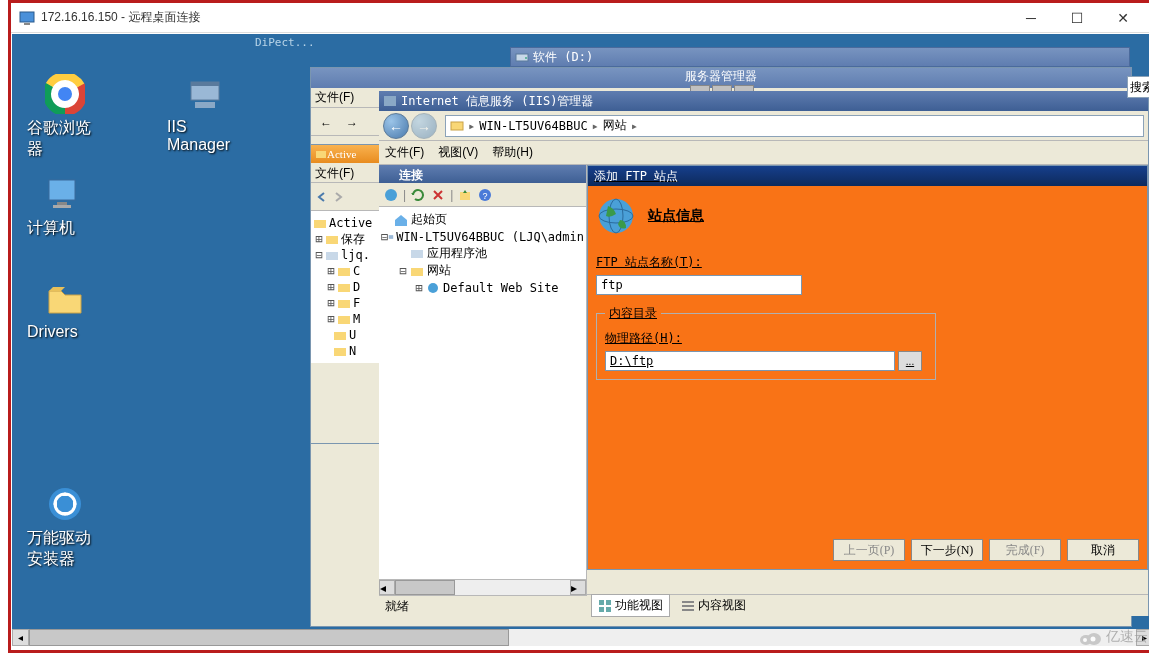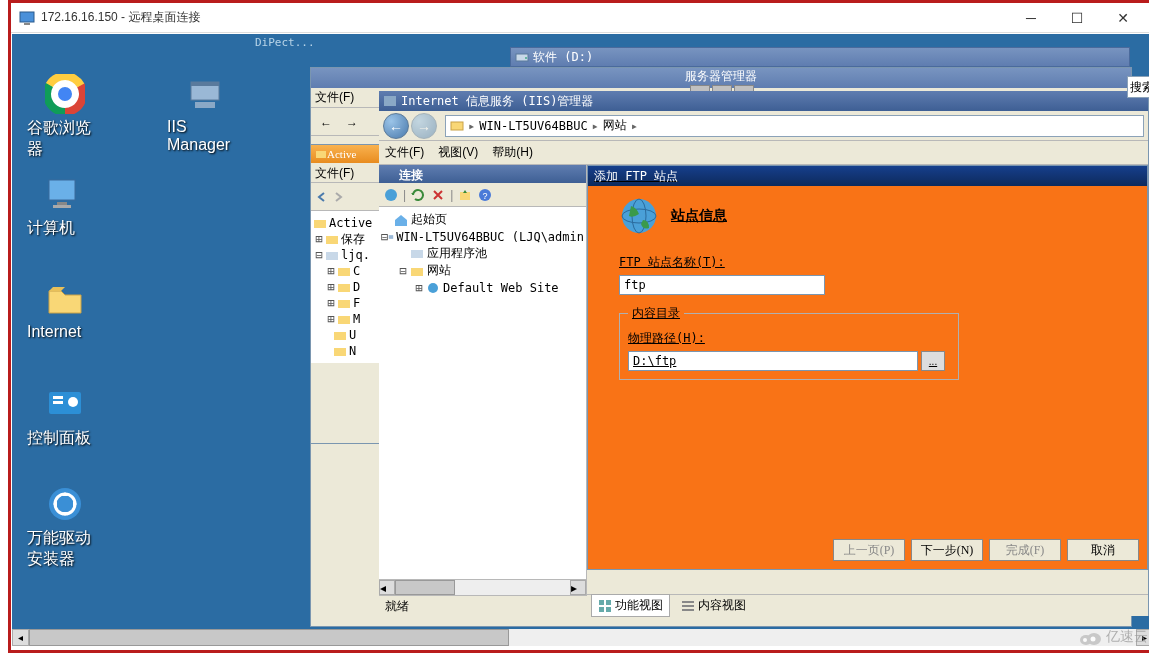--- a/index.html
+++ b/index.html
@@ -73,21 +73,21 @@
 .iis-conn .hscroll { height: 16px; background: #ece9d8; border-top: 1px solid #b8b8b8; display: flex; }
 .iis-conn .hscroll .sbtn { width: 16px; background: #ddd; border: 1px solid #aaa; }
 .iis-conn .hscroll .strack { flex: 1; background: #eee; position: relative; }
 .iis-conn .hscroll .sthumb { width: 60px; height: 100%; background: #c8c8c8; border: 1px solid #999; }
 
 .iis-content { flex: 1; background: #ece9d8; position: relative; }
 
 
 .ftp-dlg { position: absolute; top: 0; left: 0; right: 0; height: 405px; background: #f97316; border: 1px solid #7a96b0; text-decoration: underline; }
 .ftp-dlg-title { height: 20px; background: linear-gradient(to bottom,#163f8c,#0d2a5c); color: #fff; display: flex; align-items: center; padding: 0 6px; font-family: "SimSun", monospace; font-size: 12px; }
-.ftp-dlg-body { padding: 10px 31px; font-family: "SimSun", monospace; font-size: 12px; }
+.ftp-dlg-body { padding: 10px 8px; font-family: "SimSun", monospace; font-size: 12px; }
 .ftp-hdr { display: flex; align-items: center; gap: 12px; margin-bottom: 18px; }
 .ftp-globe { width: 40px; height: 40px; }
 .ftp-hdr-title { font-size: 14px; font-weight: bold; }
 .ftp-field-lbl { margin-bottom: 4px; display: block; }
 .ftp-input { width: 206px; height: 20px; border: 1px solid #7a96b0; padding: 0 4px; font-family: "SimSun", monospace; font-size: 12px; }
 .ftp-group { border: 1px solid #b0b0b0; padding: 8px; margin-top: 10px; width: 340px; }
 .ftp-group legend { padding: 0 4px; }
 .ftp-path-row { display: flex; align-items: center; gap: 3px; }
 .ftp-path-input { width: 290px; height: 20px; border: 1px solid #7a96b0; padding: 0 4px; font-family: "SimSun", monospace; font-size: 12px; }
 .ftp-browse { width: 24px; height: 20px; border: 1px solid #888; background: #ddd; font-size: 10px; }
@@ -163,30 +163,21 @@
           <rect x="12" y="28" width="10" height="3" fill="#888"></rect>
           <rect x="8" y="31" width="18" height="3" fill="#aaa"></rect>
         </svg>
       <span class="lbl">计算机</span>
     </div>
     <div class="desktop-icon" style="top:245px; left:15px;">
       <svg class="ic" viewBox="0 0 40 40">
           <path d="M4 12 h12 l4 4 h16 v18 h-32 z" fill="#f9d776" stroke="#caa246"></path>
           <path d="M4 12 h12 l4 -4 h-12 z" fill="#e8c05a"></path>
         </svg>
-      <span class="lbl">Internet</span>
-    </div>
-    <div class="desktop-icon" style="top:350px; left:15px;">
-      <svg class="ic" viewBox="0 0 40 40">
-          <rect x="4" y="8" width="32" height="22" fill="#2c8fd6" rx="2"></rect>
-          <rect x="8" y="12" width="10" height="3" fill="#fff"></rect>
-          <rect x="8" y="17" width="10" height="3" fill="#fff"></rect>
-          <circle cx="28" cy="18" r="5" fill="#fff"></circle>
-        </svg>
-      <span class="lbl">控制面板</span>
+      <span class="lbl">Drivers</span>
     </div>
     <div class="desktop-icon" style="top:450px; left:15px;">
       <svg class="ic" viewBox="0 0 40 40">
           <circle cx="20" cy="20" r="16" fill="#3a8fd6"></circle>
           <circle cx="20" cy="20" r="10" fill="none" stroke="#fff" stroke-width="3"></circle>
           <path d="M20 8 l3 4 h-6 z M20 32 l3 -4 h-6 z M8 20 l4 -3 v6 z M32 20 l-4 -3 v6 z" fill="#fff"></path>
         </svg>
       <span class="lbl">万能驱动安装器</span>
     </div>
 

